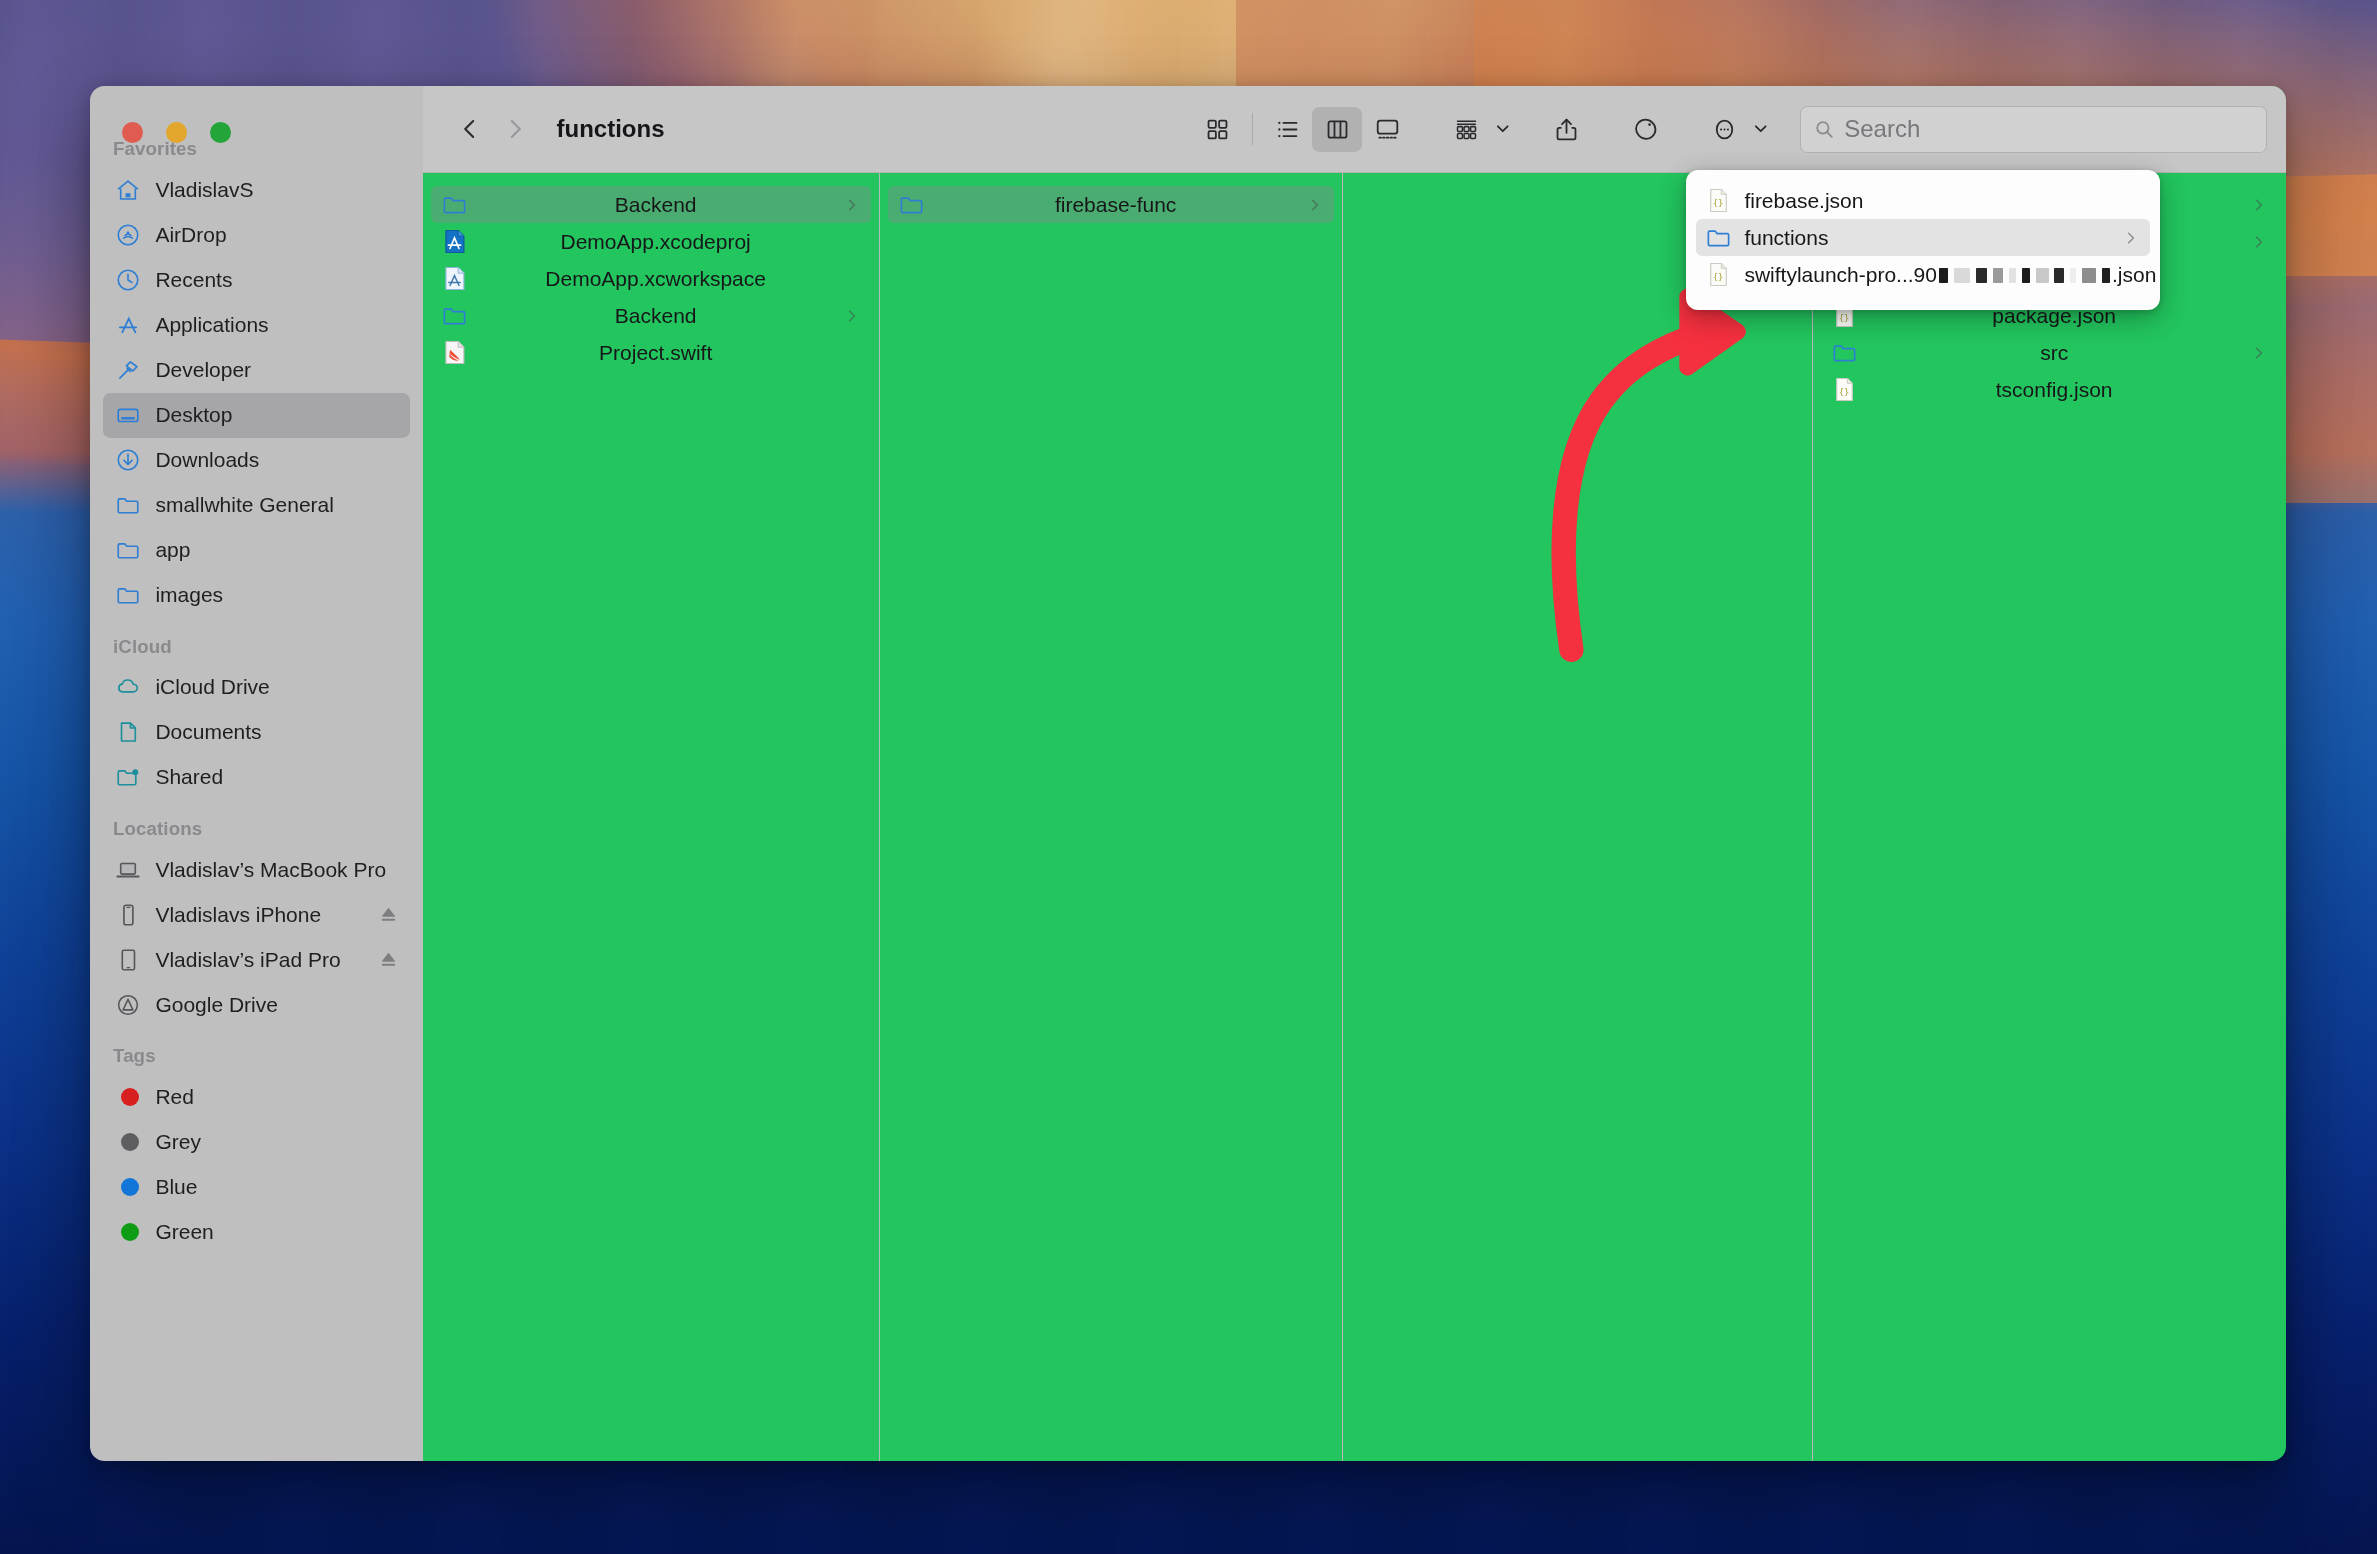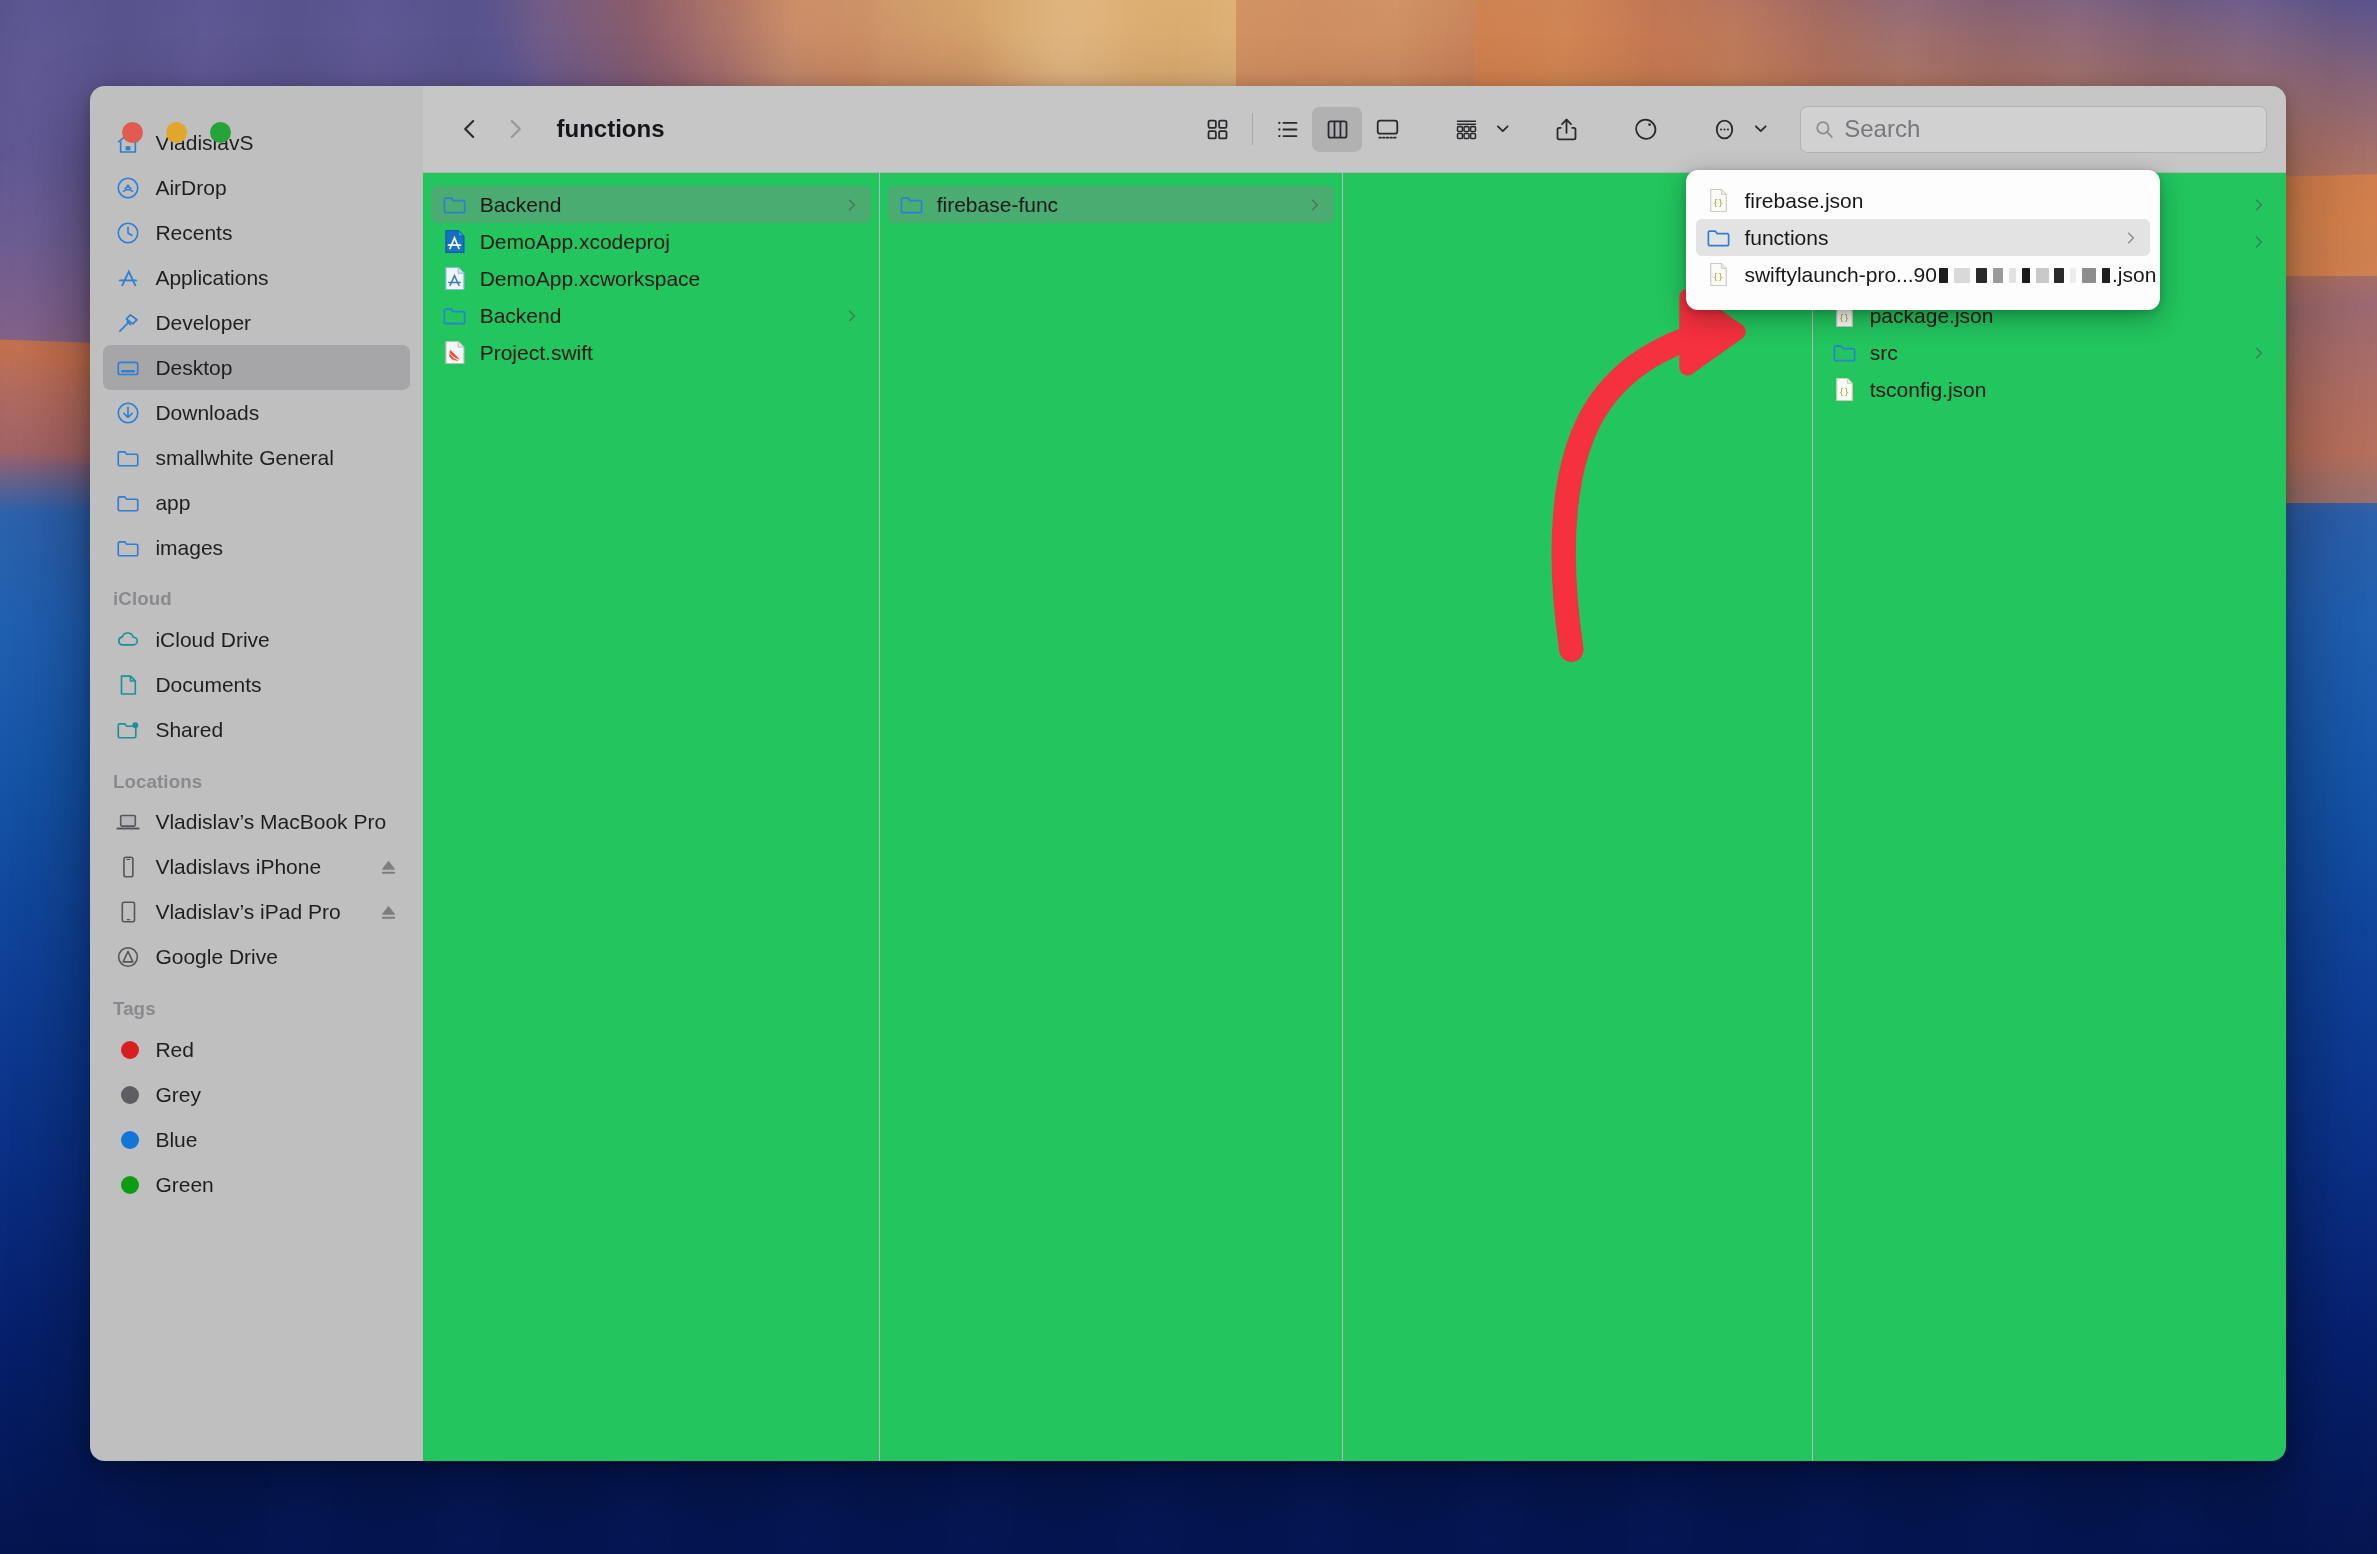--- a/index.html
+++ b/index.html
@@ -172,21 +172,21 @@
     background: rgba(255,255,255,0.20);
     border: 0.8px solid rgba(120,120,125,0.35);
     border-radius: 7.3px;
     display: flex; align-items: center;
     padding: 0 13px; gap: 9.7px;
   }
   #search-field svg { width: 21px; height: 21px; flex: 0 0 21px; opacity: 0.6; }
   #search-ph { font-size: 24px; color: #77777c; }
 
   
-  #columns { flex: 1; display: flex; overflow: hidden; }
+  #columns { flex: 1; display: flex; overflow: hidden; text-align: center; }
   .col {
     border-right: 0.8px solid #b9b9b9;
     padding-top: 13px;
     overflow: hidden;
   }
   .col-1 { flex: 0 0 457px; }
   .col-2 { flex: 0 0 463px; }
   .col-3 { flex: 0 0 470px; }
   .col-4 { flex: 1; border-right: none; }
   .row {
@@ -244,20 +244,21 @@
   <div class="wp-layer wp-bottom-r"></div>
   <div class="wp-layer wp-bottom-r2"></div>
   <div class="wp-layer wp-streaks"></div>
   <div class="wp-layer wp-vig"></div>
 
   <div id="finder">
 
     <div id="sidebar">
       <div style="height:23px"></div>
       <div id="sidebar-groups">
+          <div class="sb-group-title">Favorites</div>
           <div class="sb-item">
             <span class="sb-icon">
               <svg viewBox="0 0 32 32" fill="none" stroke="#2e7fd4" stroke-width="2" stroke-linejoin="round">
                 <path d="M4 15 L16 5 L28 15"></path>
                 <path d="M7 14 V27 H25 V14"></path>
                 <rect x="13" y="20" width="6" height="5" fill="#2e7fd4" stroke="none"></rect>
               </svg>
             </span>
             <span class="sb-label">VladislavS</span>
           </div>

